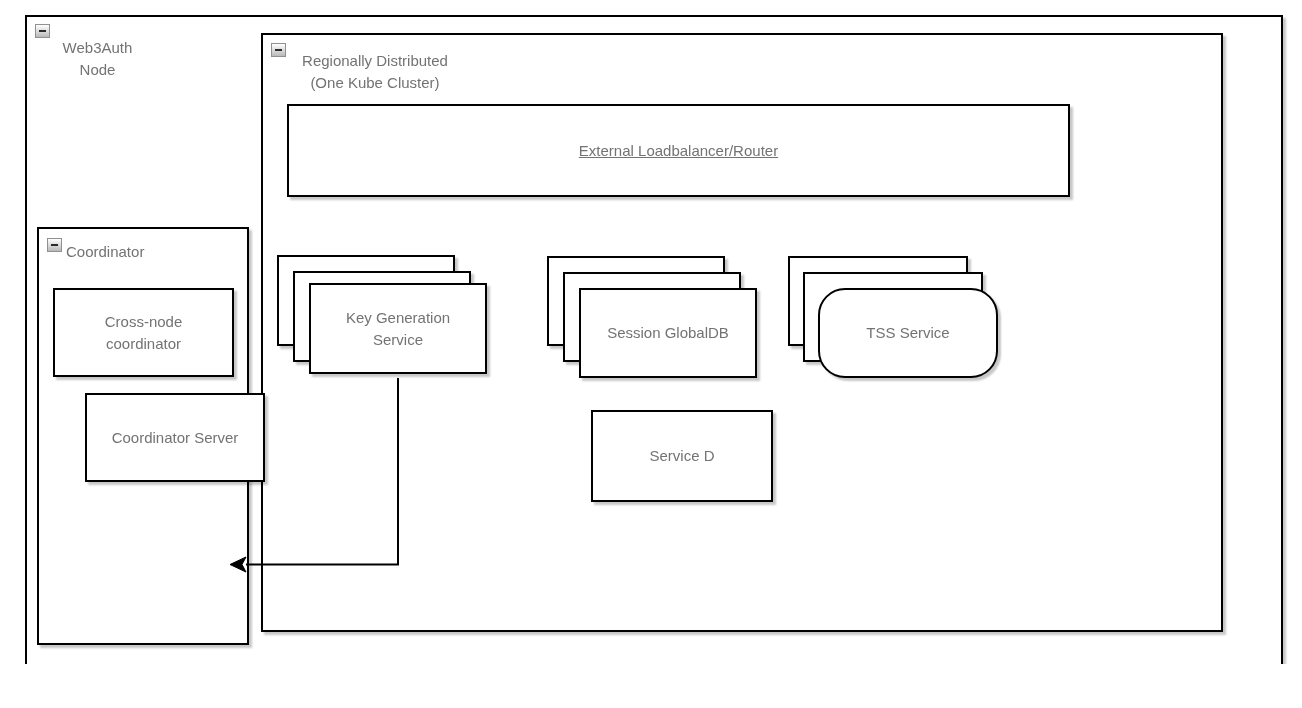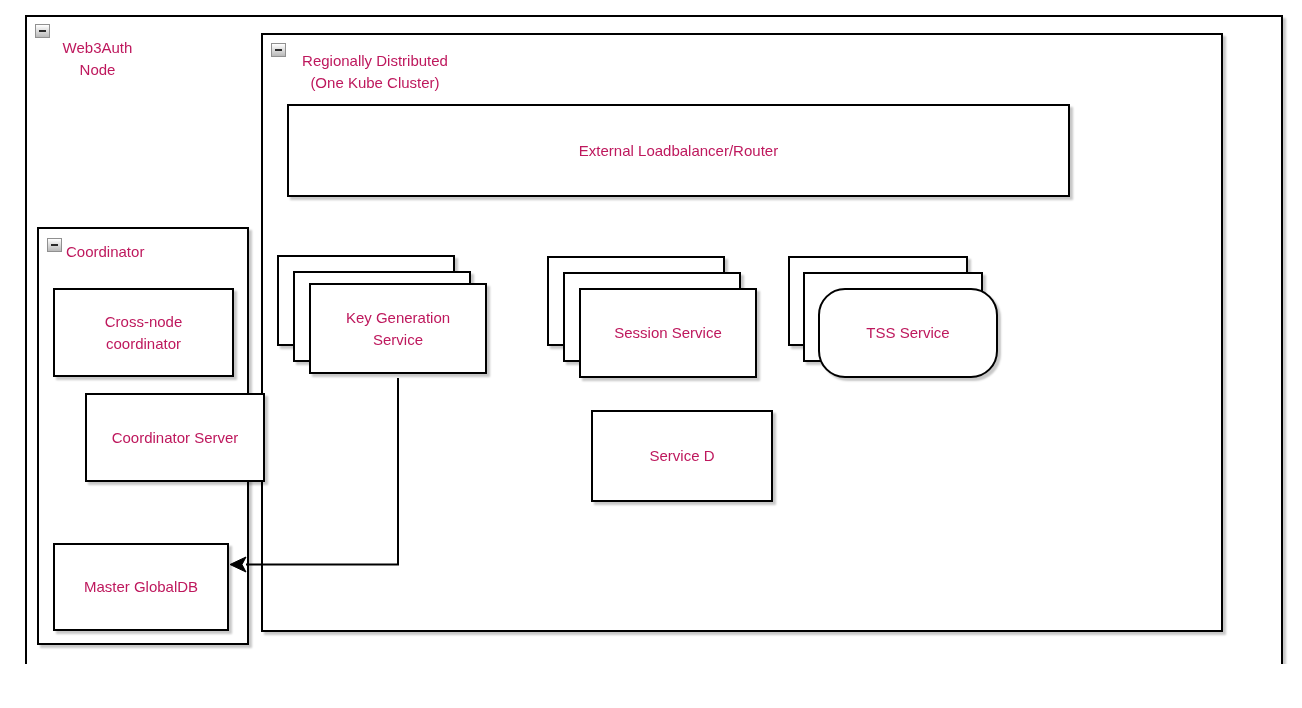--- a/index.html
+++ b/index.html
@@ -7,21 +7,21 @@
     padding: 0;
     background: #ffffff;
   }
   .canvas {
     position: relative;
     width: 1302px;
     height: 664px;
     background: #ffffff;
     font-family: "Liberation Sans", sans-serif;
     font-size: 15px;
-    color: #be185d;
+    color: #737373;
     overflow: hidden;
   }
   
   .shape {
     position: absolute;
     box-sizing: border-box;
     background: #ffffff;
     border: 2px solid #000000;
     box-shadow: 3px 3px 2px rgba(0, 0, 0, 0.22);
   }
@@ -86,38 +86,38 @@
   </div>
 
   <div class="shape" style="left:261px; top:33px; width:962px; height:599px;">
     <div class="collapse" style="left:8px; top:8px;">
       <span class="minus"></span>
     </div>
     <div class="container-lbl" style="left:22px; top:15px; width:180px;">Regionally Distributed
 (One Kube Cluster)</div>
   </div>
 
-  <div class="shape node" style="left:287px; top:104px; width:783px; height:93px;">
+  <div class="shape node" style="left:287px; top:104px; width:783px; height:93px;text-decoration:underline;">
     <span class="lbl">External Loadbalancer/Router</span>
   </div>
 
   <div>
     <div class="shape" style="left:277px; top:255px; width:178px; height:91px;"></div>
     <div class="shape" style="left:293px; top:271px; width:178px; height:91px;"></div>
     <div class="shape node" style="left:309px; top:283px; width:178px; height:91px;">
       <span class="lbl">Key Generation
 Service</span>
     </div>
   </div>
 
   <div>
     <div class="shape" style="left:547px; top:256px; width:178px; height:90px;"></div>
     <div class="shape" style="left:563px; top:272px; width:178px; height:90px;"></div>
     <div class="shape node" style="left:579px; top:288px; width:178px; height:90px;">
-      <span class="lbl">Session Service</span>
+      <span class="lbl">Session GlobalDB</span>
     </div>
   </div>
 
   <div>
     <div class="shape" style="left:788px; top:256px; width:180px; height:90px;"></div>
     <div class="shape" style="left:803px; top:272px; width:180px; height:90px;"></div>
     <div class="shape node" style="left:818px; top:288px; width:180px; height:90px;border-radius:27px;">
       <span class="lbl">TSS Service</span>
     </div>
   </div>
@@ -136,23 +136,20 @@
 
   <div class="shape node" style="left:53px; top:288px; width:181px; height:89px;">
     <span class="lbl">Cross-node
 coordinator</span>
   </div>
 
   <div class="shape node" style="left:53px; top:393px; width:180px; height:89px;margin-left:32px;">
     <span class="lbl">Coordinator Server</span>
   </div>
 
-  <div class="shape node" style="left:53px; top:543px; width:176px; height:88px;">
-    <span class="lbl">Master GlobalDB</span>
-  </div>
 
   <svg class="edge-overlay" width="1302" height="708" viewBox="0 0 1302 708">
     <g>
       <polyline points="398,378 398,564.5 246,564.5" fill="none" stroke="#000000" stroke-width="2"></polyline>
       <polygon points="230,564.5 246,557 242,564.5 246,572" fill="#000000" stroke="#000000" stroke-width="1"></polygon>
     </g>
   </svg>
 
 </div>
 

